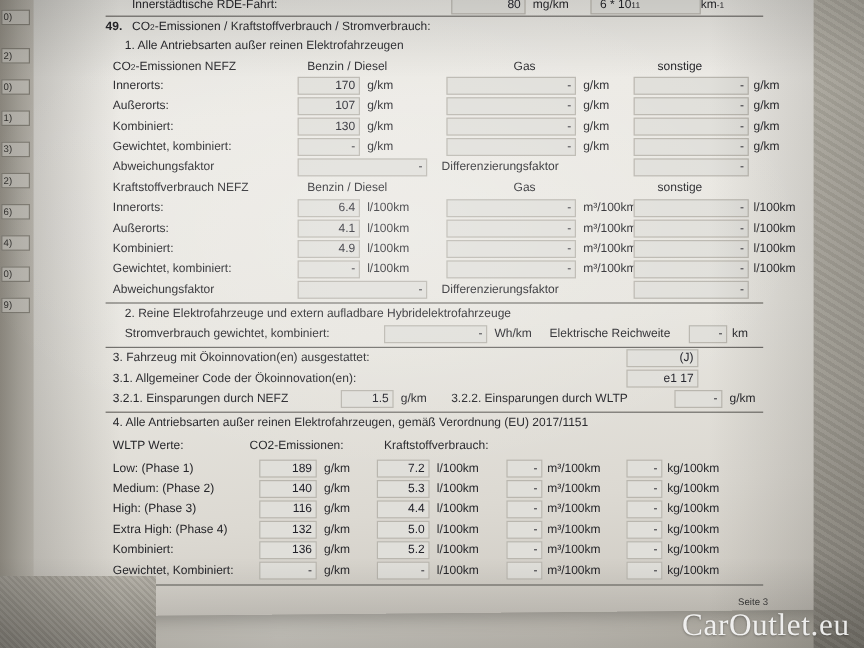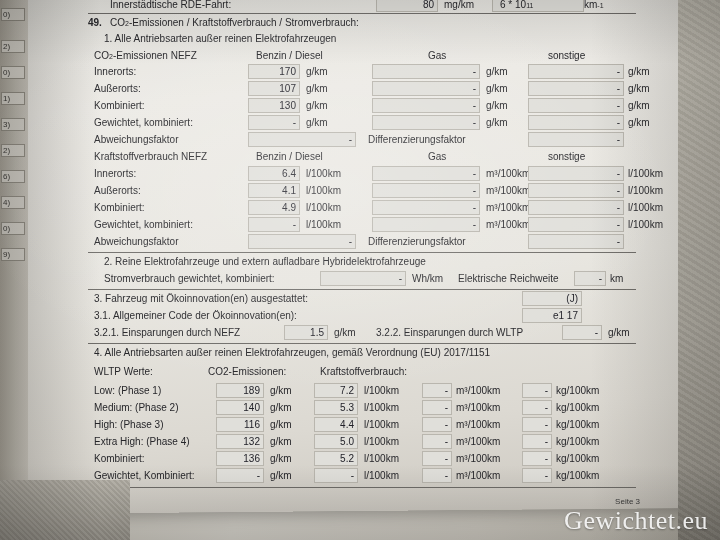--- a/index.html
+++ b/index.html
@@ -488,15 +488,15 @@
 
     <div class="hline" style="left:0px; top:487px; width:548px;"></div>
 
     <div id="pageno">Seite 3</div>
   </div>
 
   <div id="righttexture"></div>
   <div id="carpet"></div>
   <div id="lighting"></div>
   <div id="soft"></div>
-  <div id="wm">Gewichtet.eu</div>
+  <div id="wm">CarOutlet.eu</div>
 
 </div>
 
 </body></html>

